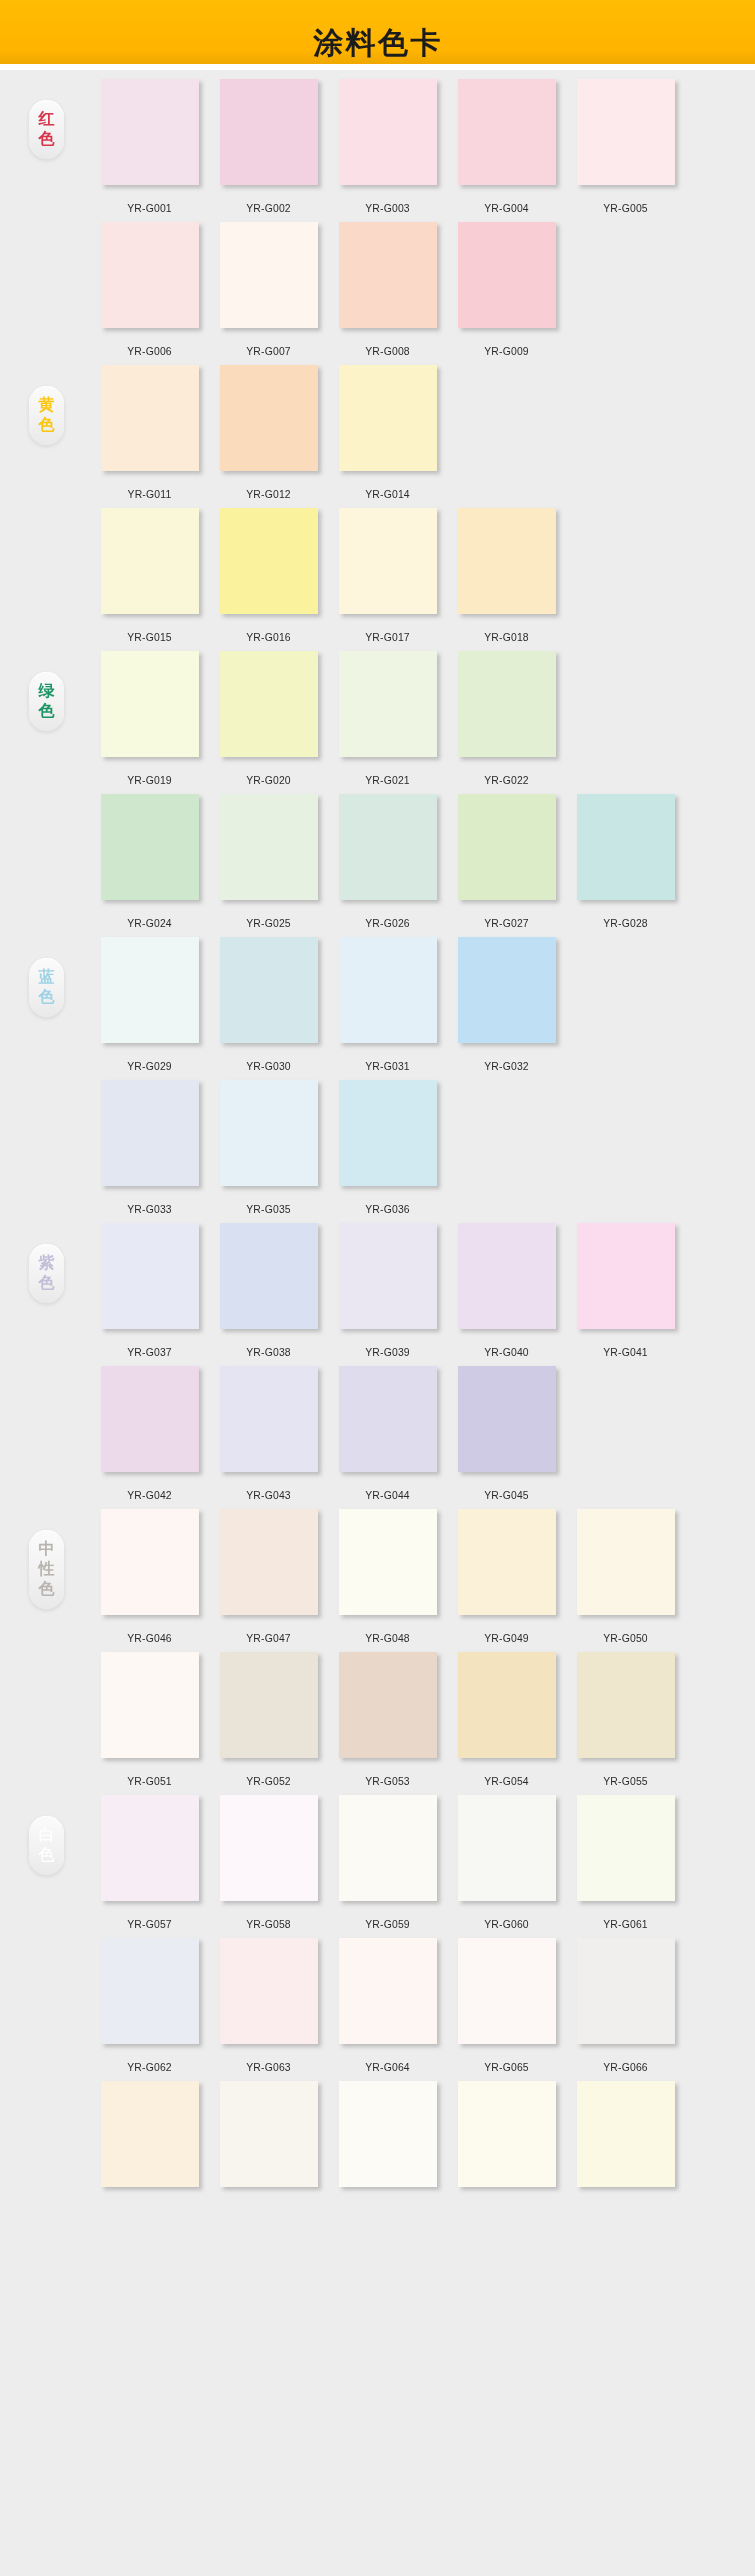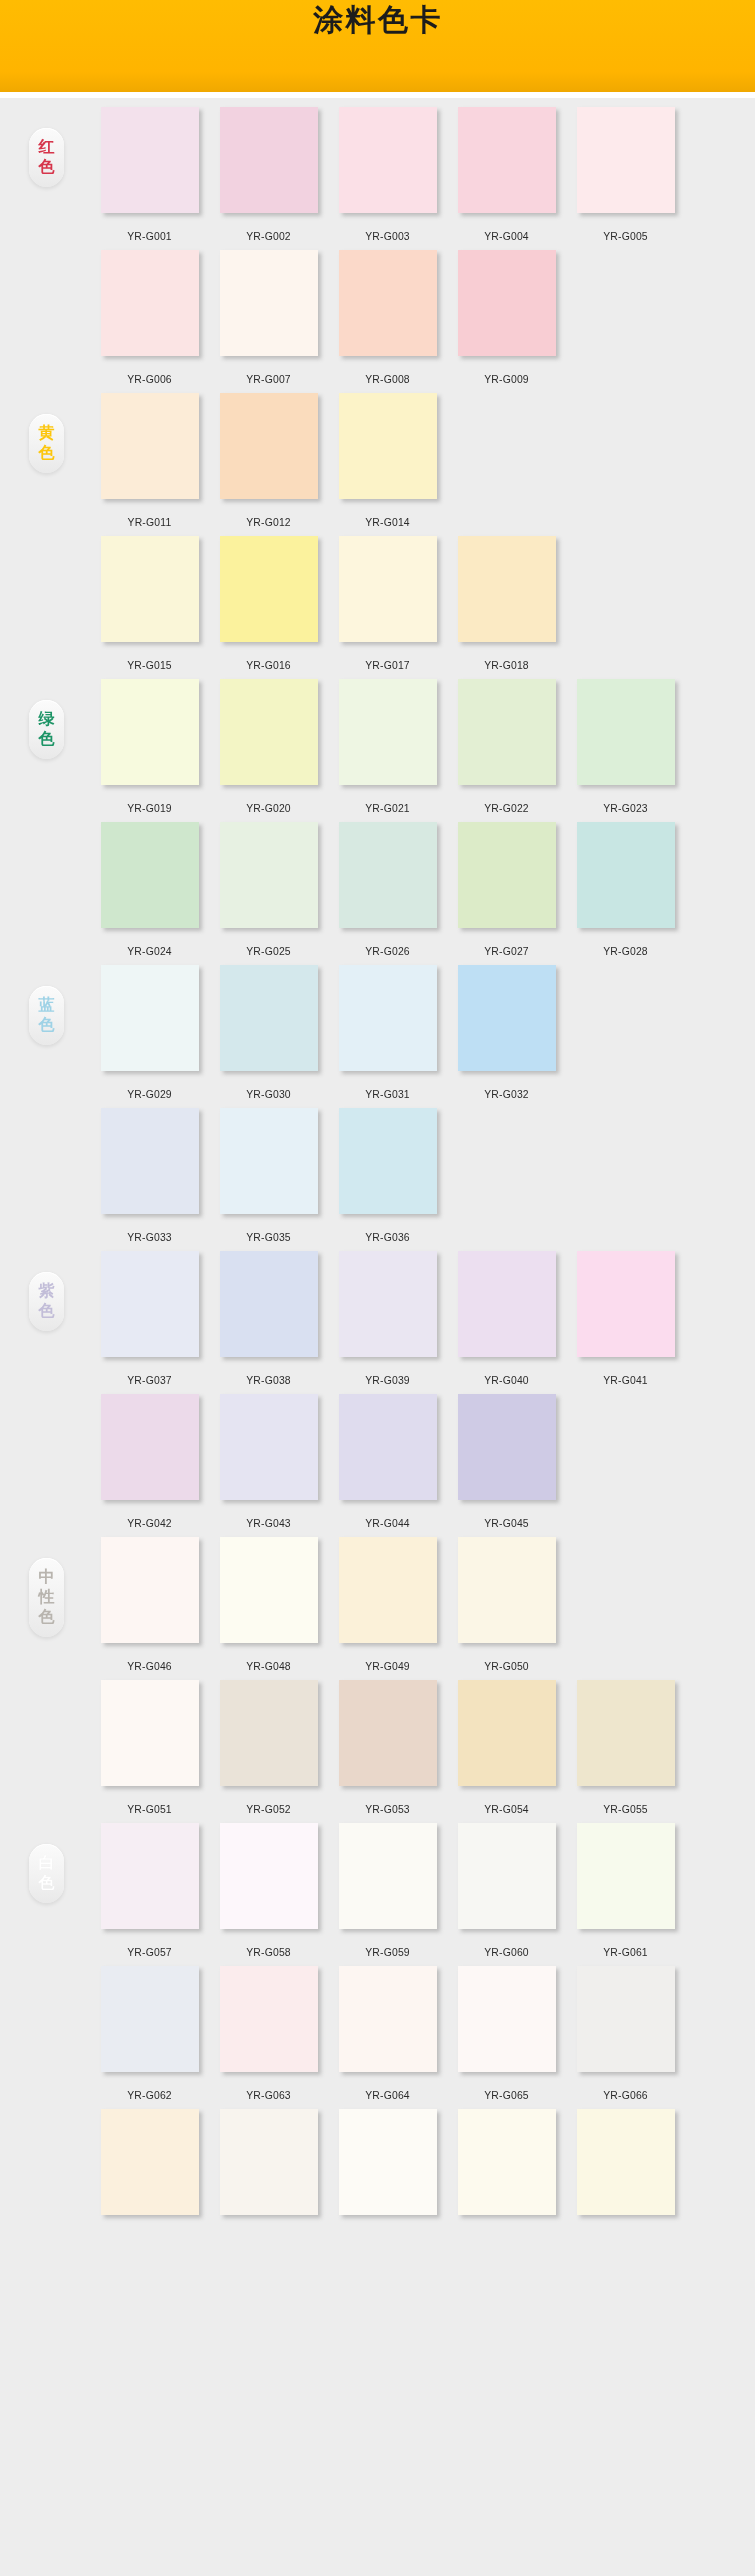--- a/index.html
+++ b/index.html
@@ -6,24 +6,24 @@
   body {
     width:756px;
     background:#ededed;
     font-family:"Liberation Sans", sans-serif;
     -webkit-font-smoothing:antialiased;
   }
   .page { width:756px; background:#ededed; padding-bottom:0; }
 
   
   .header {
-    height:92px;
+    height:64px;
     background:#ffb800;
     background:linear-gradient(180deg,#ffbc02 0%,#ffb400 78%,#f0a800 100%);
-    display:flex; align-items:flex-start; justify-content:center;
+    display:flex; align-items:flex-end; justify-content:center;
     box-shadow:0 1.6px 0 rgba(220,160,0,.55);
   }
   .header-title {
     font-size:30px;
     font-weight:bold;
     color:#1c1c1c;
     letter-spacing:2.4px;
     font-family:"DejaVu Sans", sans-serif;
   }
   .header-underline { height:5.6px; background:#fff; }
@@ -208,24 +208,20 @@
             <div class="chip-label">YR-G020</div>
           </div>
           <div class="cell">
             <div class="chip" style="background: rgb(238, 246, 227);"></div>
             <div class="chip-label">YR-G021</div>
           </div>
           <div class="cell">
             <div class="chip" style="background: rgb(227, 239, 211);"></div>
             <div class="chip-label">YR-G022</div>
           </div>
-          <div class="cell">
-            <div class="chip" style="background: rgb(220, 239, 216);"></div>
-            <div class="chip-label">YR-G023</div>
-          </div>
         </div>
       </div>
       <div class="row">
         <div class="cells">
           <div class="cell">
             <div class="chip" style="background: rgb(207, 231, 205);"></div>
             <div class="chip-label">YR-G024</div>
           </div>
           <div class="cell">
             <div class="chip" style="background: rgb(231, 241, 226);"></div>
@@ -350,20 +346,24 @@
           <span>中</span>
           <span>性</span>
           <span>色</span>
         </div>
         <div class="cells">
           <div class="cell">
             <div class="chip" style="background: rgb(253, 246, 243);"></div>
             <div class="chip-label">YR-G046</div>
           </div>
           <div class="cell">
+            <div class="chip" style="background: rgb(245, 233, 223);"></div>
+            <div class="chip-label">YR-G047</div>
+          </div>
+          <div class="cell">
             <div class="chip" style="background: rgb(253, 252, 242);"></div>
             <div class="chip-label">YR-G048</div>
           </div>
           <div class="cell">
             <div class="chip" style="background: rgb(251, 241, 217);"></div>
             <div class="chip-label">YR-G049</div>
           </div>
           <div class="cell">
             <div class="chip" style="background: rgb(251, 246, 230);"></div>
             <div class="chip-label">YR-G050</div>

